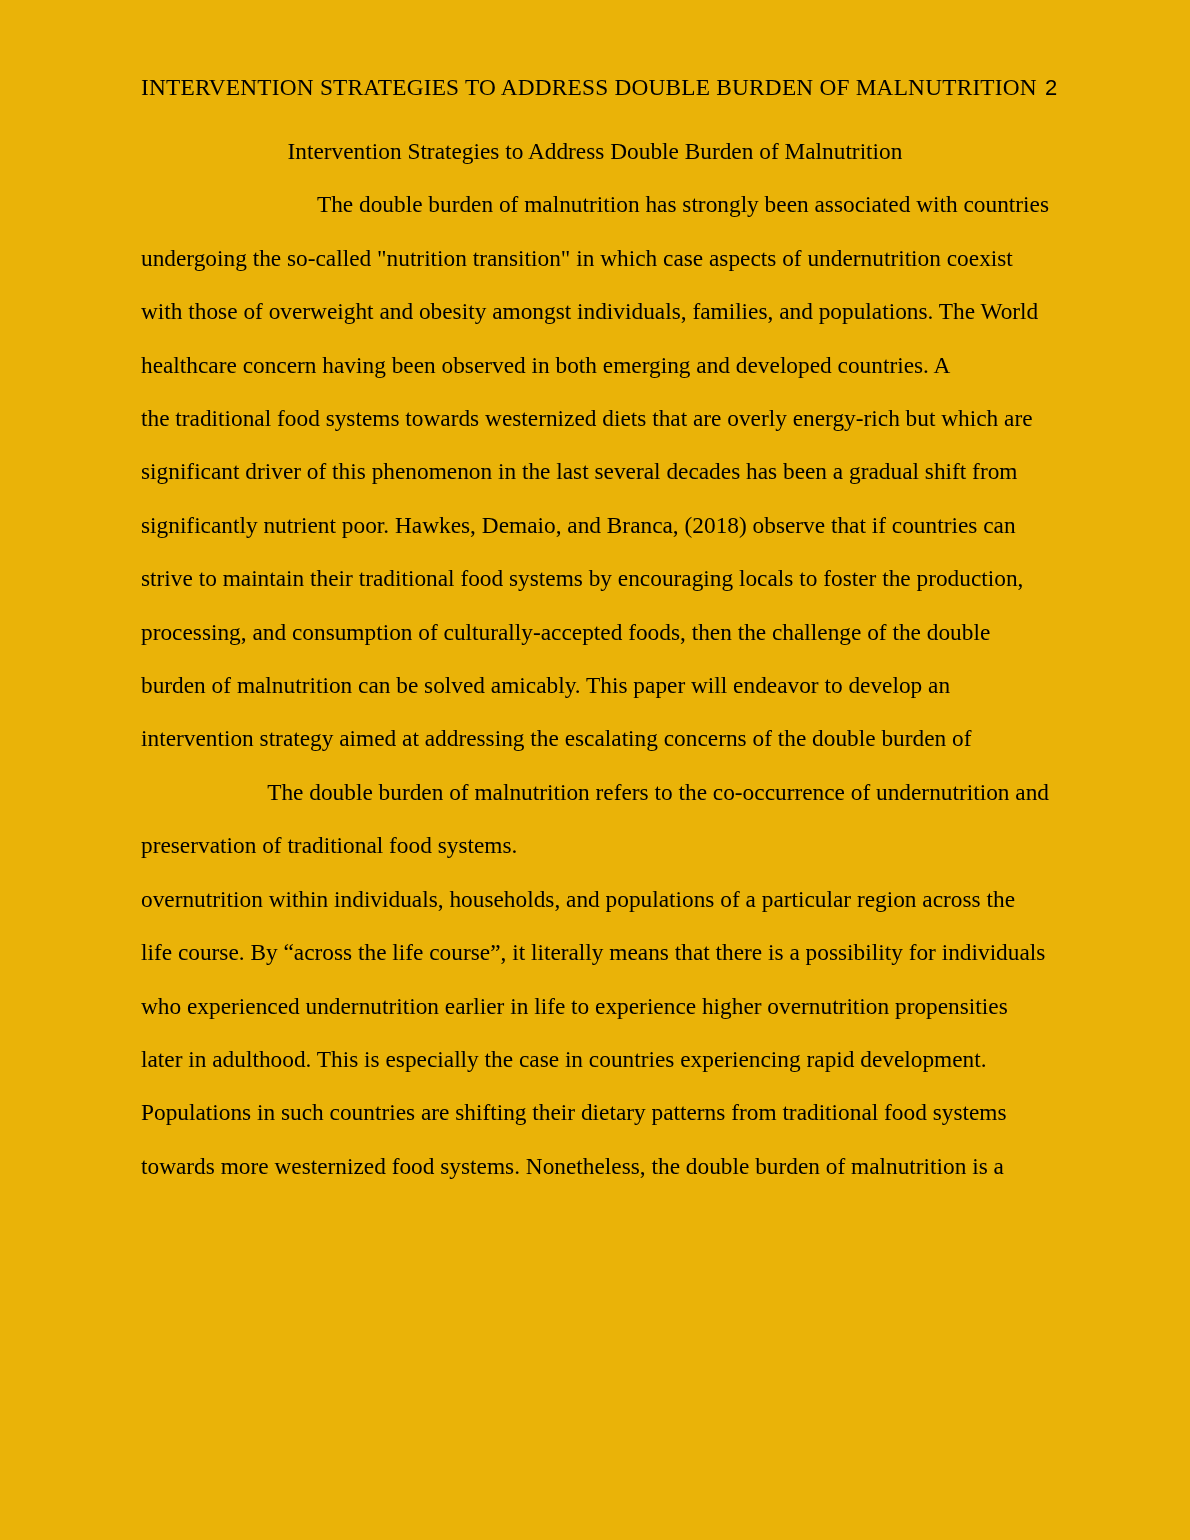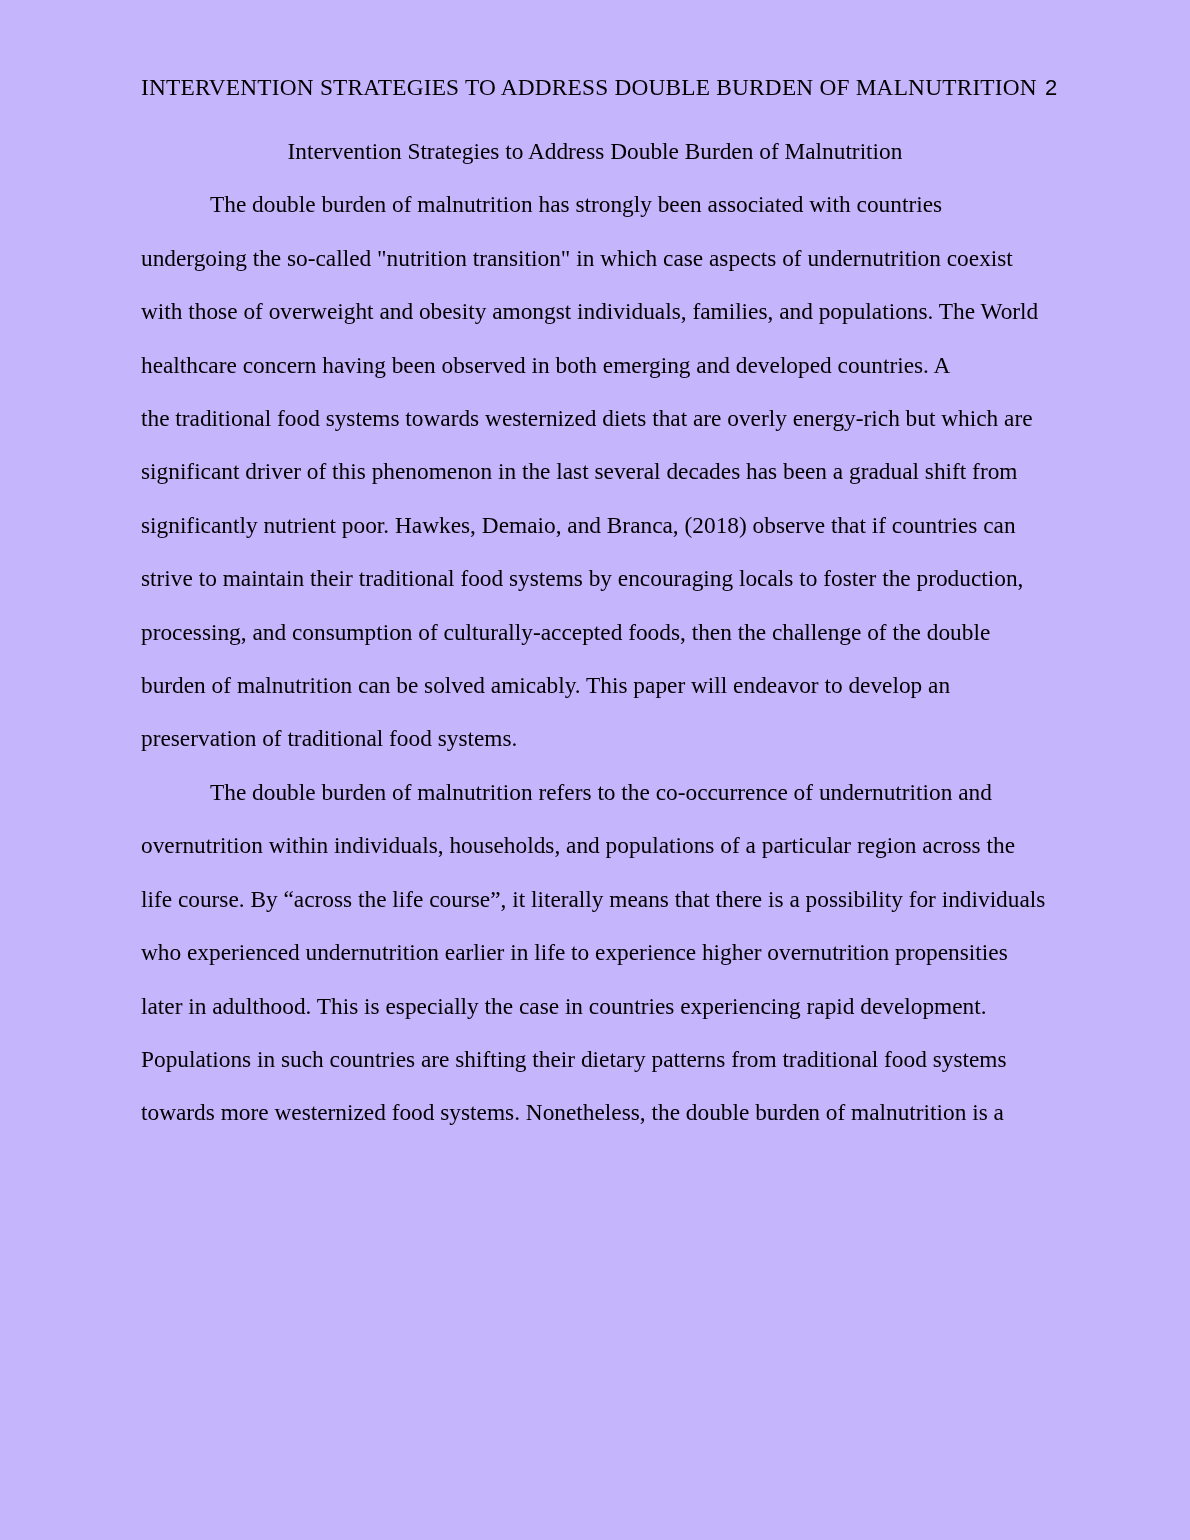--- a/index.html
+++ b/index.html
@@ -4,21 +4,21 @@
 <style>
   html, body {
     margin: 0;
     padding: 0;
     background: #ffffff;
   }
   .page {
     position: relative;
     width: 1190px;
     height: 1540px;
-    background: #c4b5fd;
+    background: #eab308;
     color: #000000;
     font-family: "Liberation Serif", serif;
     overflow: hidden;
   }
   .running-header {
     position: absolute;
     top: 74px;
     left: 141px;
     right: 142px;
     display: flex;
@@ -46,20 +46,21 @@
   }
   .paper-title {
     text-align: center;
     white-space: nowrap;
   }
   .line {
     white-space: nowrap;
   }
   .line.indent {
     text-indent: 69px;
+    text-align: right;
   }
 </style>
 </head>
 <body>
 
 <div class="page">
 
   <div class="running-header">
     <span class="running-head-text">INTERVENTION STRATEGIES TO ADDRESS DOUBLE BURDEN OF MALNUTRITION</span>
     <span class="page-number">2</span>
@@ -71,22 +72,23 @@
     <div class="line indent">The double burden of malnutrition has strongly been associated with countries</div>
     <div class="line">undergoing the so-called "nutrition transition" in which case aspects of undernutrition coexist</div>
     <div class="line">with those of overweight and obesity amongst individuals, families, and populations. The World</div>
     <div class="line">healthcare concern having been observed in both emerging and developed countries. A</div>
     <div class="line">the traditional food systems towards westernized diets that are overly energy-rich but which are</div>
     <div class="line">significant driver of this phenomenon in the last several decades has been a gradual shift from</div>
     <div class="line">significantly nutrient poor. Hawkes, Demaio, and Branca, (2018) observe that if countries can</div>
     <div class="line">strive to maintain their traditional food systems by encouraging locals to foster the production,</div>
     <div class="line">processing, and consumption of culturally-accepted foods, then the challenge of the double</div>
     <div class="line">burden of malnutrition can be solved amicably. This paper will endeavor to develop an</div>
+    <div class="line">intervention strategy aimed at addressing the escalating concerns of the double burden of</div>
+    <div class="line indent">The double burden of malnutrition refers to the co-occurrence of undernutrition and</div>
     <div class="line">preservation of traditional food systems.</div>
-    <div class="line indent">The double burden of malnutrition refers to the co-occurrence of undernutrition and</div>
     <div class="line">overnutrition within individuals, households, and populations of a particular region across the</div>
     <div class="line">life course. By “across the life course”, it literally means that there is a possibility for individuals</div>
     <div class="line">who experienced undernutrition earlier in life to experience higher overnutrition propensities</div>
     <div class="line">later in adulthood. This is especially the case in countries experiencing rapid development.</div>
     <div class="line">Populations in such countries are shifting their dietary patterns from traditional food systems</div>
     <div class="line">towards more westernized food systems. Nonetheless, the double burden of malnutrition is a</div>
   </div>
 
 </div>
 

